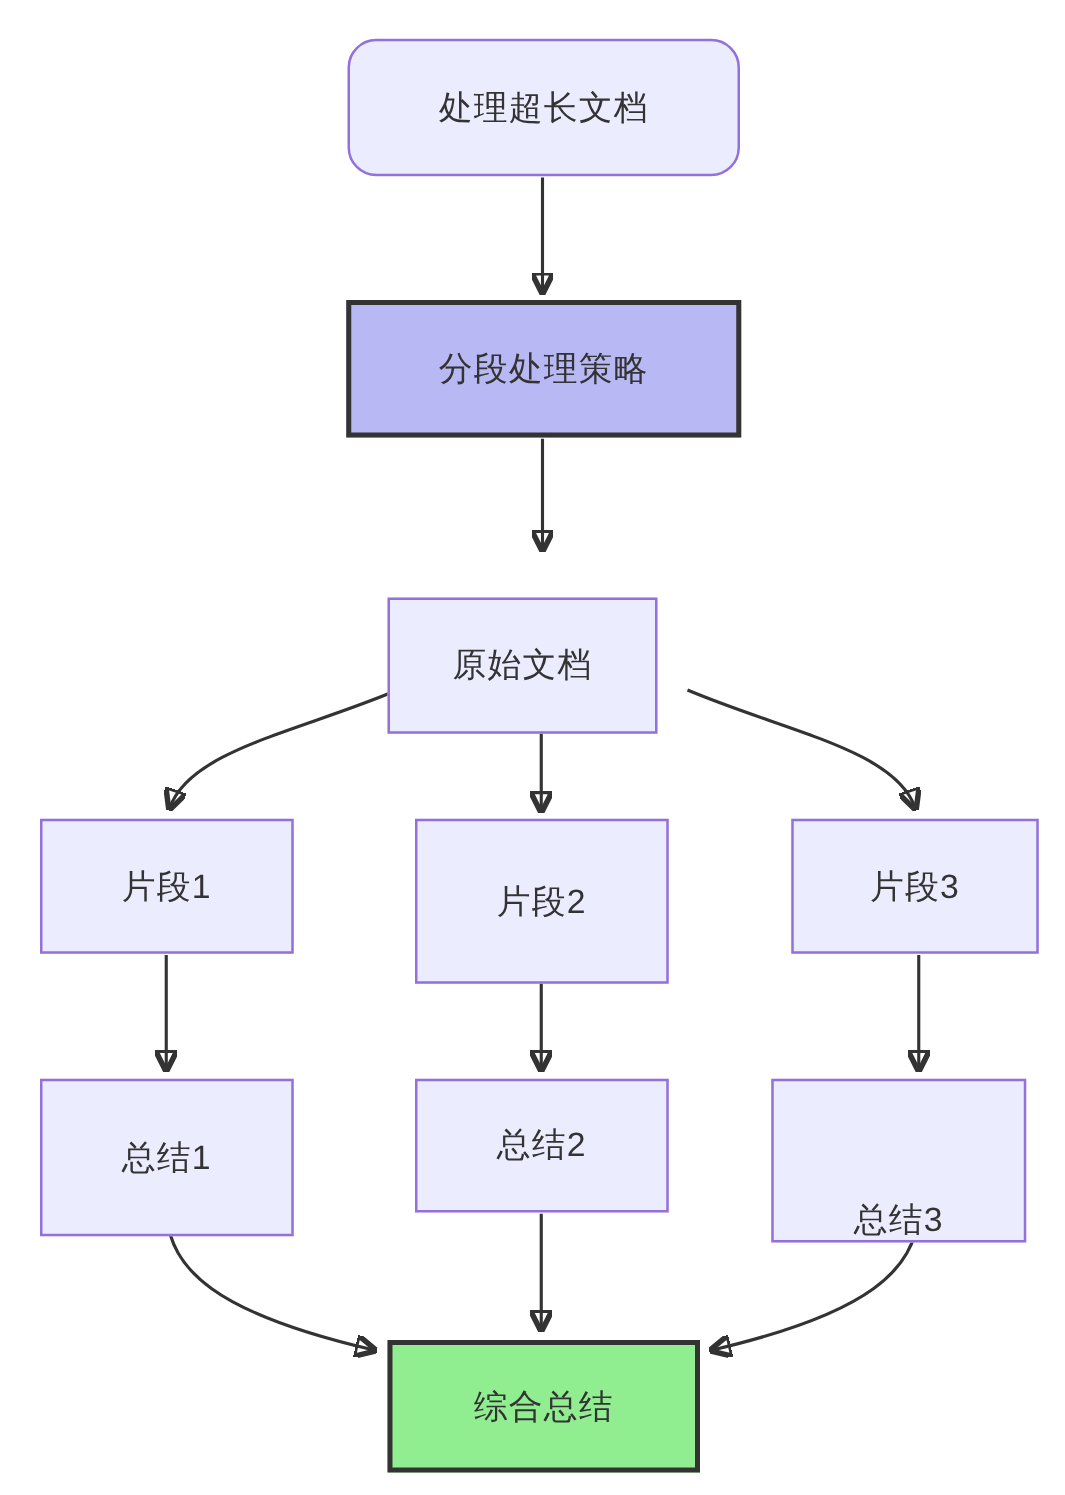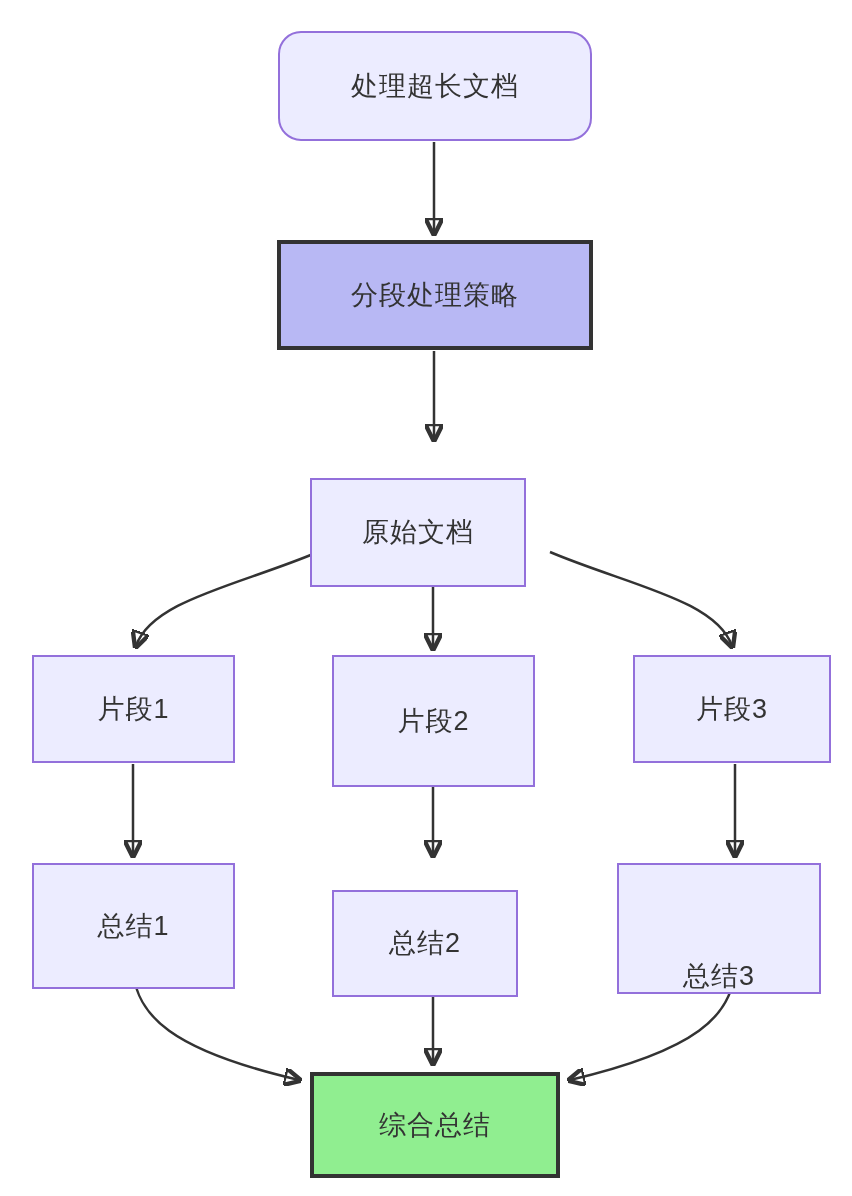--- a/index.html
+++ b/index.html
@@ -90,21 +90,21 @@
   </div>
 
   <div class="node" style="left: 633px; top: 655px; width: 198px; height: 108px; background: rgb(236, 236, 255); border-color: rgb(147, 112, 219);">
     <span>片段3</span>
   </div>
 
   <div class="node" style="left: 32px; top: 863px; width: 203px; height: 126px; background: rgb(236, 236, 255); border-color: rgb(147, 112, 219);">
     <span>总结1</span>
   </div>
 
-  <div class="node" style="left: 332px; top: 890px; width: 186px; height: 107px; background: rgb(236, 236, 255); border-color: rgb(147, 112, 219);">
+  <div class="node" style="left: 332px; top: 863px; width: 203px; height: 107px; background: rgb(236, 236, 255); border-color: rgb(147, 112, 219);">
     <span>总结2</span>
   </div>
 
   <div class="node" style="left: 617px; top: 863px; width: 204px; height: 131px; background: rgb(236, 236, 255); border-color: rgb(147, 112, 219); align-items: flex-end;">
     <span>总结3</span>
   </div>
 
   <div class="node thick" style="left: 310px; top: 1072px; width: 250px; height: 106px; background: rgb(144, 238, 144); border-color: rgb(51, 51, 51);">
     <span>综合总结</span>
   </div>

